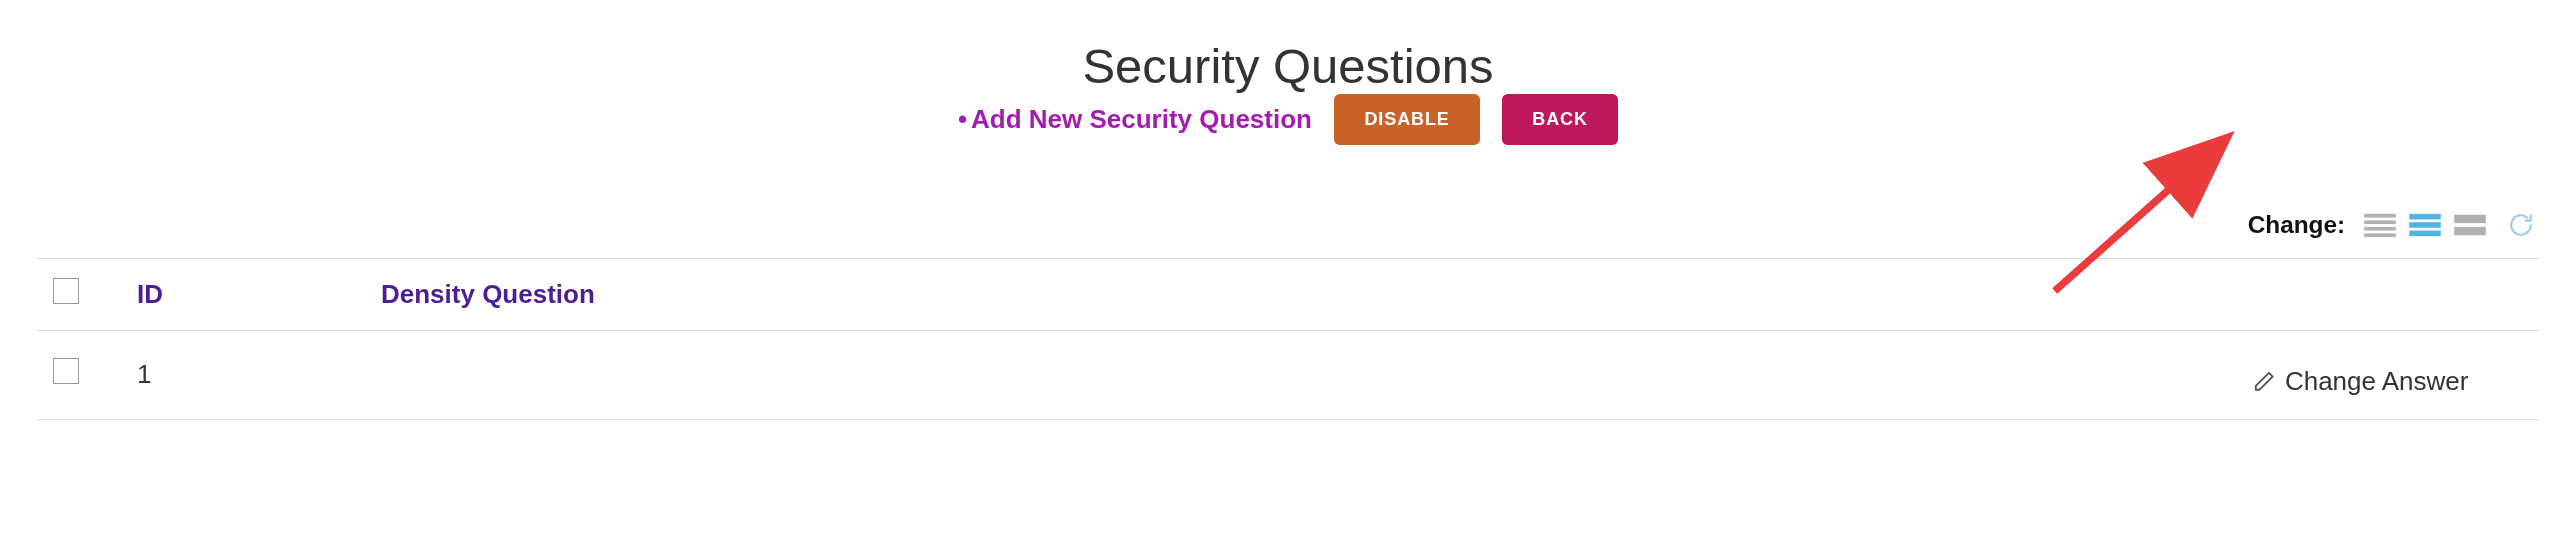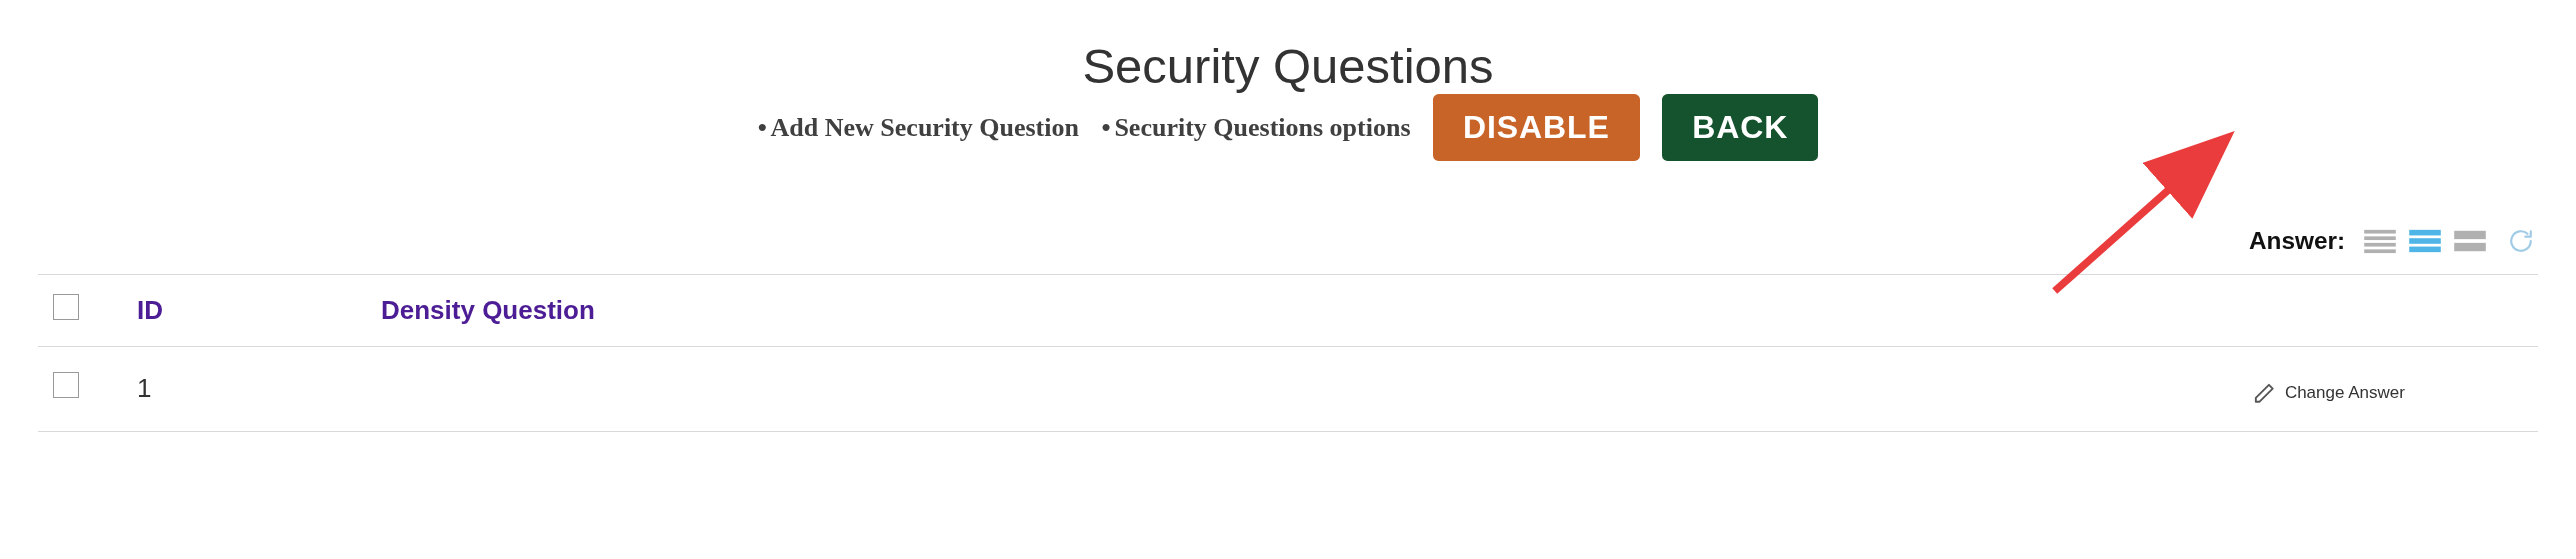--- a/index.html
+++ b/index.html
@@ -22,45 +22,44 @@
       font-size: 49px;
       font-weight: 400;
       color: #333;
     }
     .header-actions {
       display: flex;
       align-items: center;
       gap: 22.5px;
     }
     .link-action {
-      color: #404040;
+      color: #a21caf;
       font-size: 26px;
       font-weight: 600;
       text-decoration: none;
       cursor: pointer;
-      font-family: Liberation Serif, serif;
     }
     .link-action .bullet {
       font-weight: 700;
       margin-right: 3.8px;
     }
     .btn {
       display: inline-block;
       padding: 15px 30px;
-      font-size: 32px;
+      font-size: 18px;
       font-weight: 700;
       letter-spacing: 0.9px;
       border-radius: 5.6px;
       color: #fff;
       cursor: pointer;
       border: none;
       text-align: center;
     }
     .btn-disable { background: #c96428; }
-    .btn-back { background: #14532d; }
+    .btn-back { background: #be185d; }
     .toolbar-row {
       display: flex;
       justify-content: flex-end;
       align-items: center;
       gap: 13px;
       margin-bottom: 19px;
       padding-right: 3.8px;
     }
     .density-label {
       font-size: 24.4px;
@@ -102,47 +101,46 @@
       height: 26px;
       border: 1.9px solid #999;
       display: inline-block;
       background: #fff;
       cursor: pointer;
     }
     .row-action {
       display: inline-flex;
       align-items: center;
       gap: 9.4px;
-      font-size: 17px;
+      font-size: 26px;
       color: #333;
       cursor: pointer;
       margin-top: 16px;
     }
     .row-action svg { flex-shrink: 0; }
     td.col-action { text-align: right; }
     .arrow-overlay {
       position: absolute;
       pointer-events: none;
     }
   </style>
 </head>
 <body>
 
 <div class="header-row">
   <h1 class="page-title">Security Questions</h1>
   <div class="header-actions">
     <a class="link-action"><span class="bullet">•</span><span>Add New Security Question</span></a>
-    <a class="link-action"><span class="bullet">•</span><span>Security Questions options</span></a>
     <button class="btn btn-disable">DISABLE</button>
     <button class="btn btn-back">BACK</button>
   </div>
 </div>
 
 <div class="toolbar-row">
-  <span class="density-label">Answer:</span>
+  <span class="density-label">Change:</span>
   <span class="density-icon">
     <svg width="32" height="26" viewBox="0 0 34 28">
       <rect x="0" y="2" width="34" height="4" fill="#b0b0b0"></rect>
       <rect x="0" y="9" width="34" height="4" fill="#b0b0b0"></rect>
       <rect x="0" y="16" width="34" height="4" fill="#b0b0b0"></rect>
       <rect x="0" y="23" width="34" height="4" fill="#b0b0b0"></rect>
     </svg>
   </span>
   <span class="density-icon">
     <svg width="32" height="26" viewBox="0 0 34 28">

